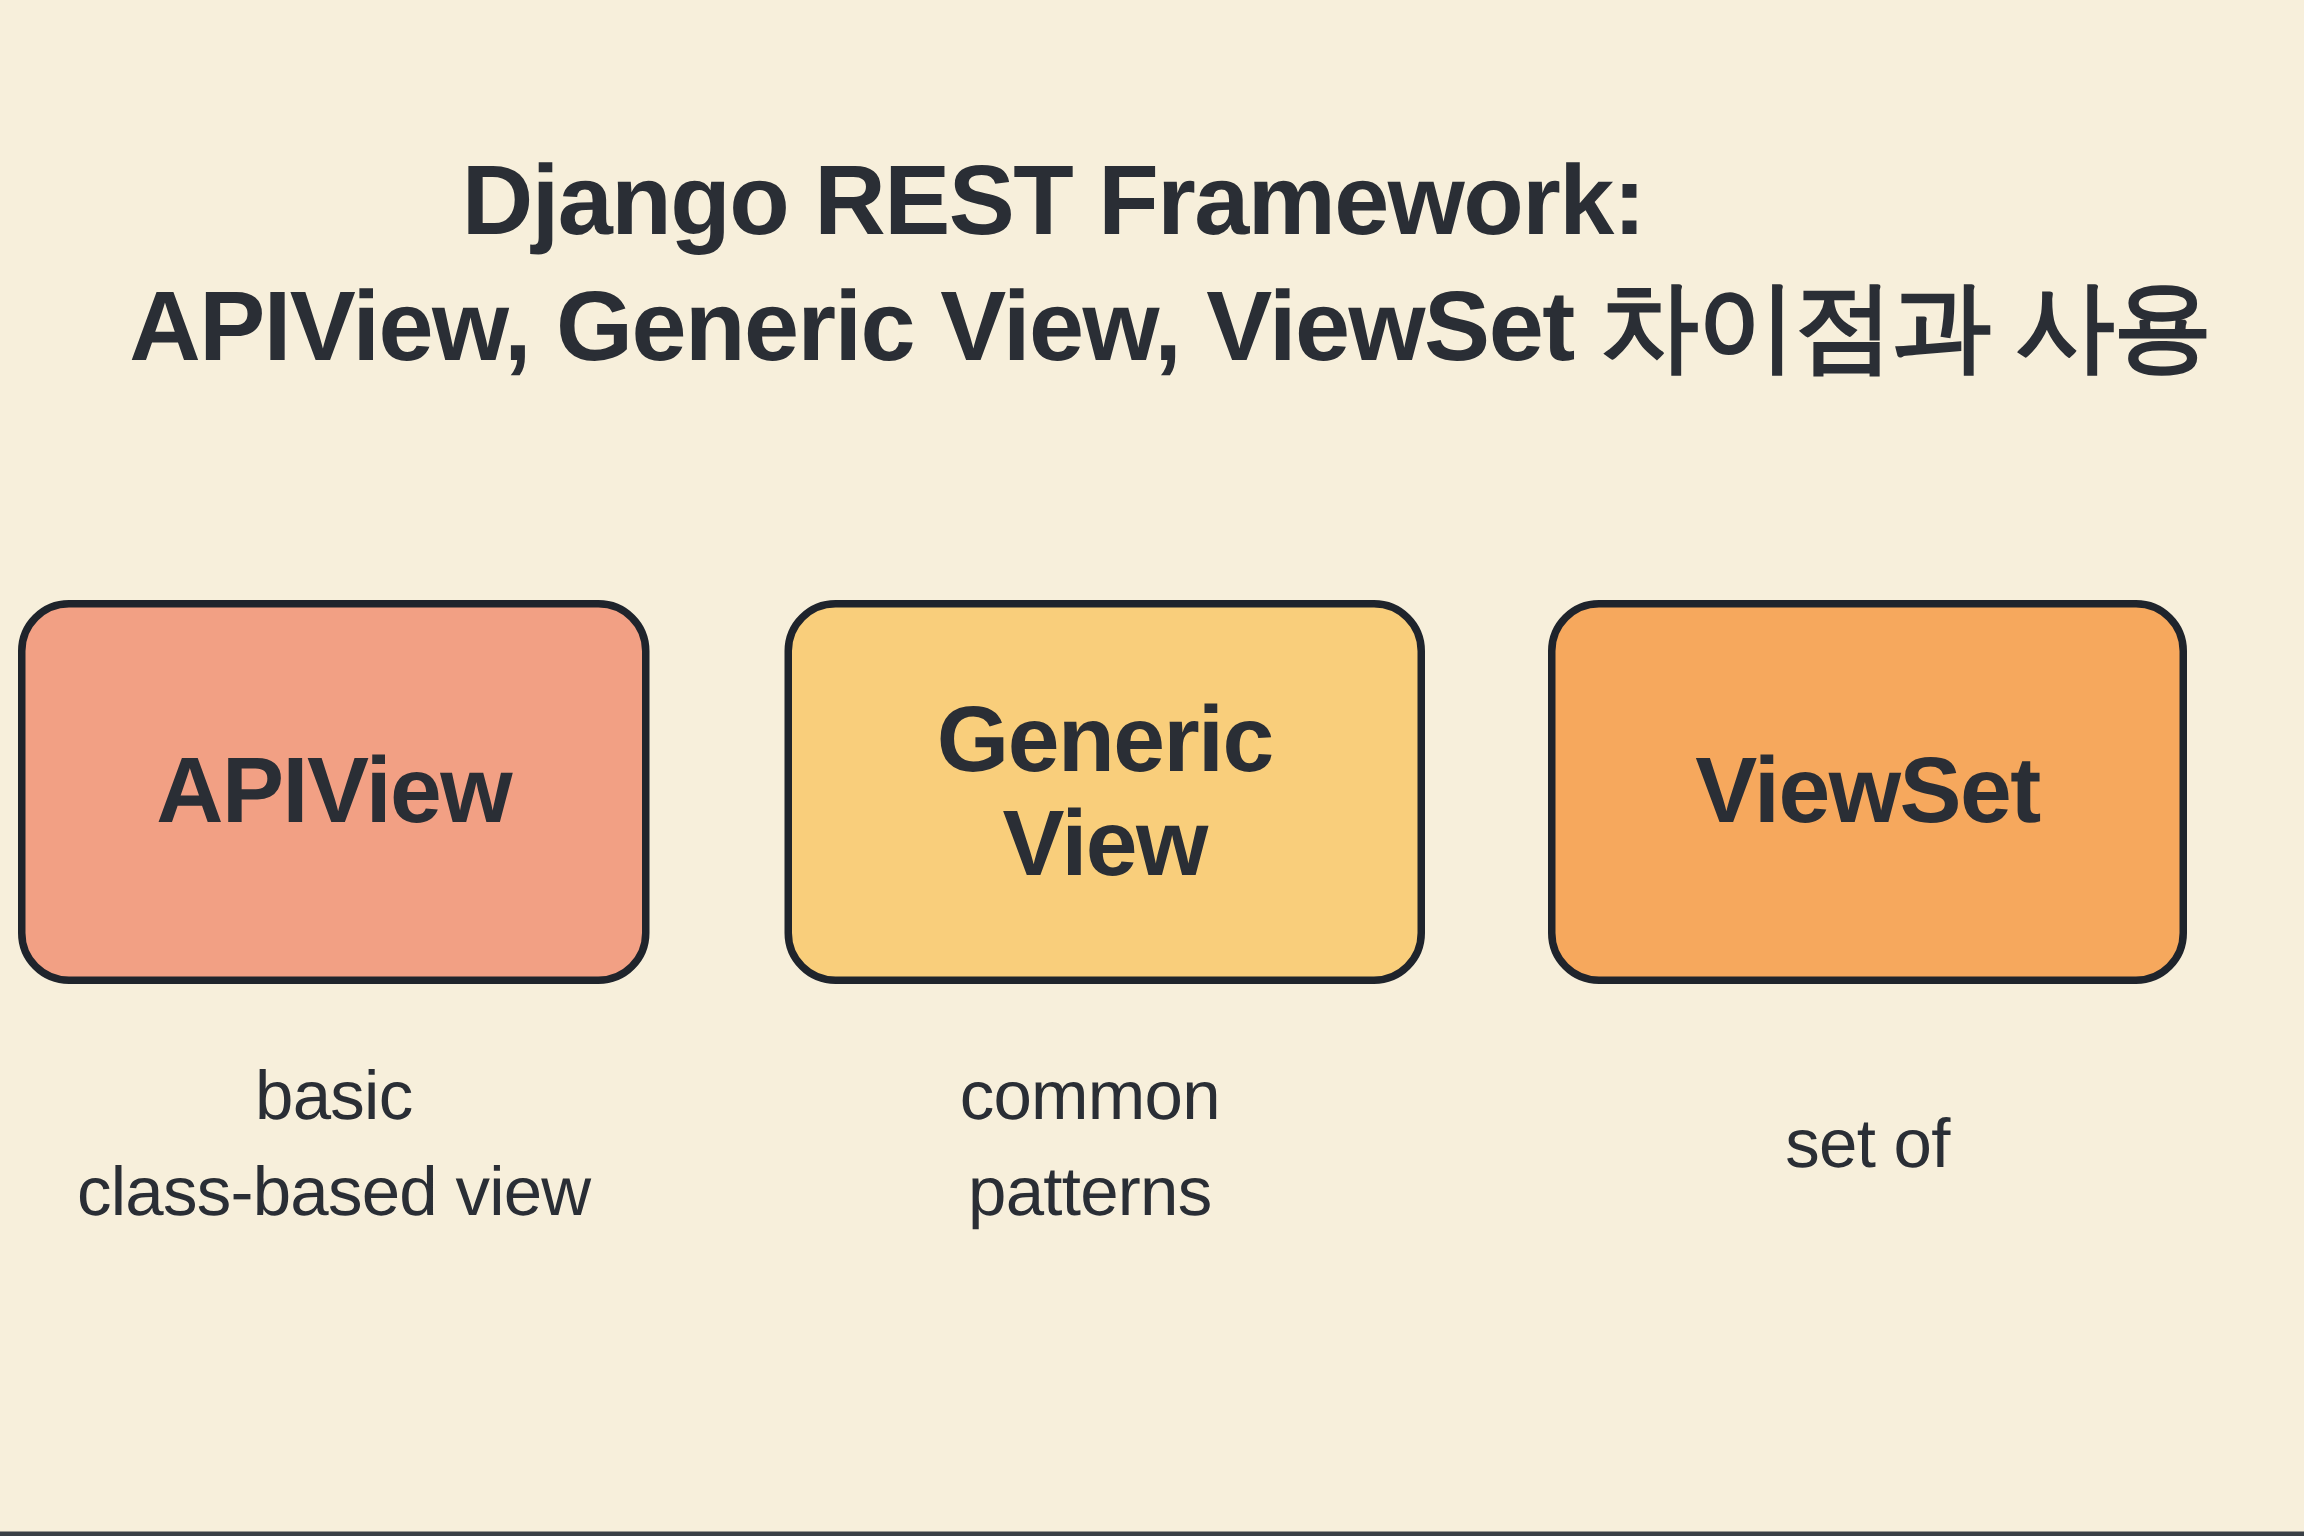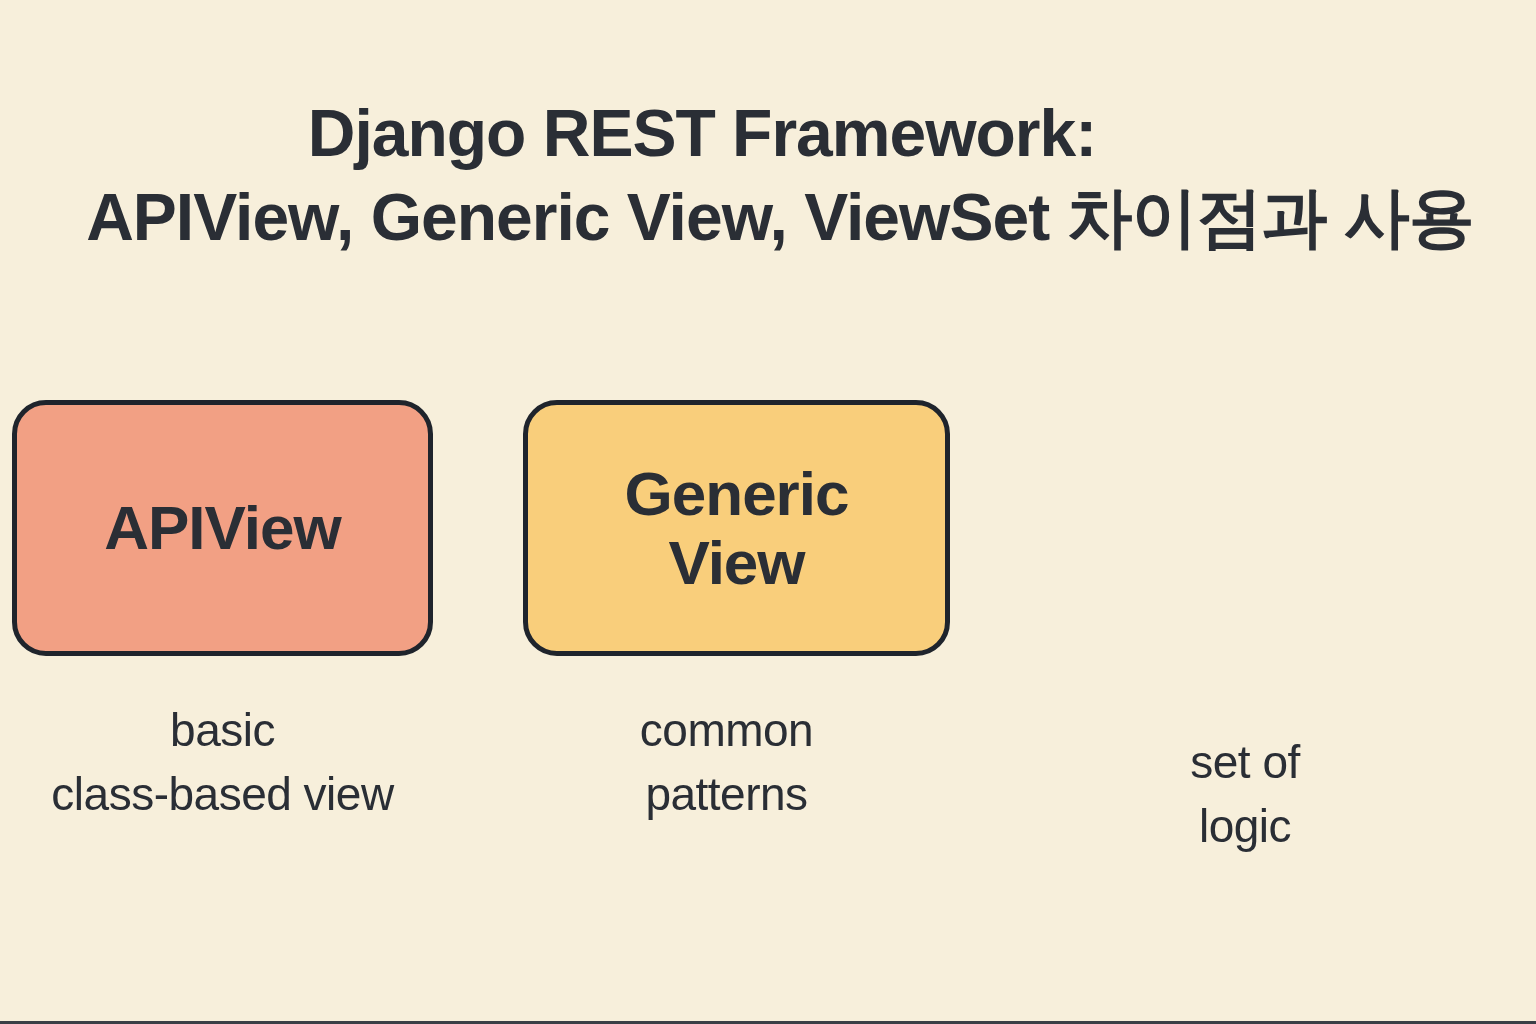--- a/index.html
+++ b/index.html
@@ -78,31 +78,33 @@
   <div class="title-line title-line2">APIView, Generic View, ViewSet 차이점과 사용</div>
 
   <div class="box box-0" style="background-color: rgb(242, 160, 132); border-color: rgb(31, 36, 44);">
     <span class="box-label">APIView</span>
   </div>
 
   <div class="box box-1" style="background-color: rgb(249, 206, 123); border-color: rgb(31, 36, 44);">
     <span class="box-label">Generic View</span>
   </div>
 
+  <div class="box box-2" style="background-color: rgb(246, 168, 93); border-color: rgb(31, 36, 44);">
+    <span class="box-label">ViewSet</span>
+  </div>
 
   <div class="caption cap-1">
     <div>common</div>
     <div>patterns</div>
   </div>
 
   <div class="caption cap-0">
     <div>basic</div>
     <div>class-based view</div>
   </div>
 
   <div class="caption cap-2">
     <div>set of</div>
-    <div>logic</div>
   </div>
 
   <div class="bottom-edge" style="background-color: rgb(58, 63, 70);"></div>
 
 </div>
 
 </body></html>

